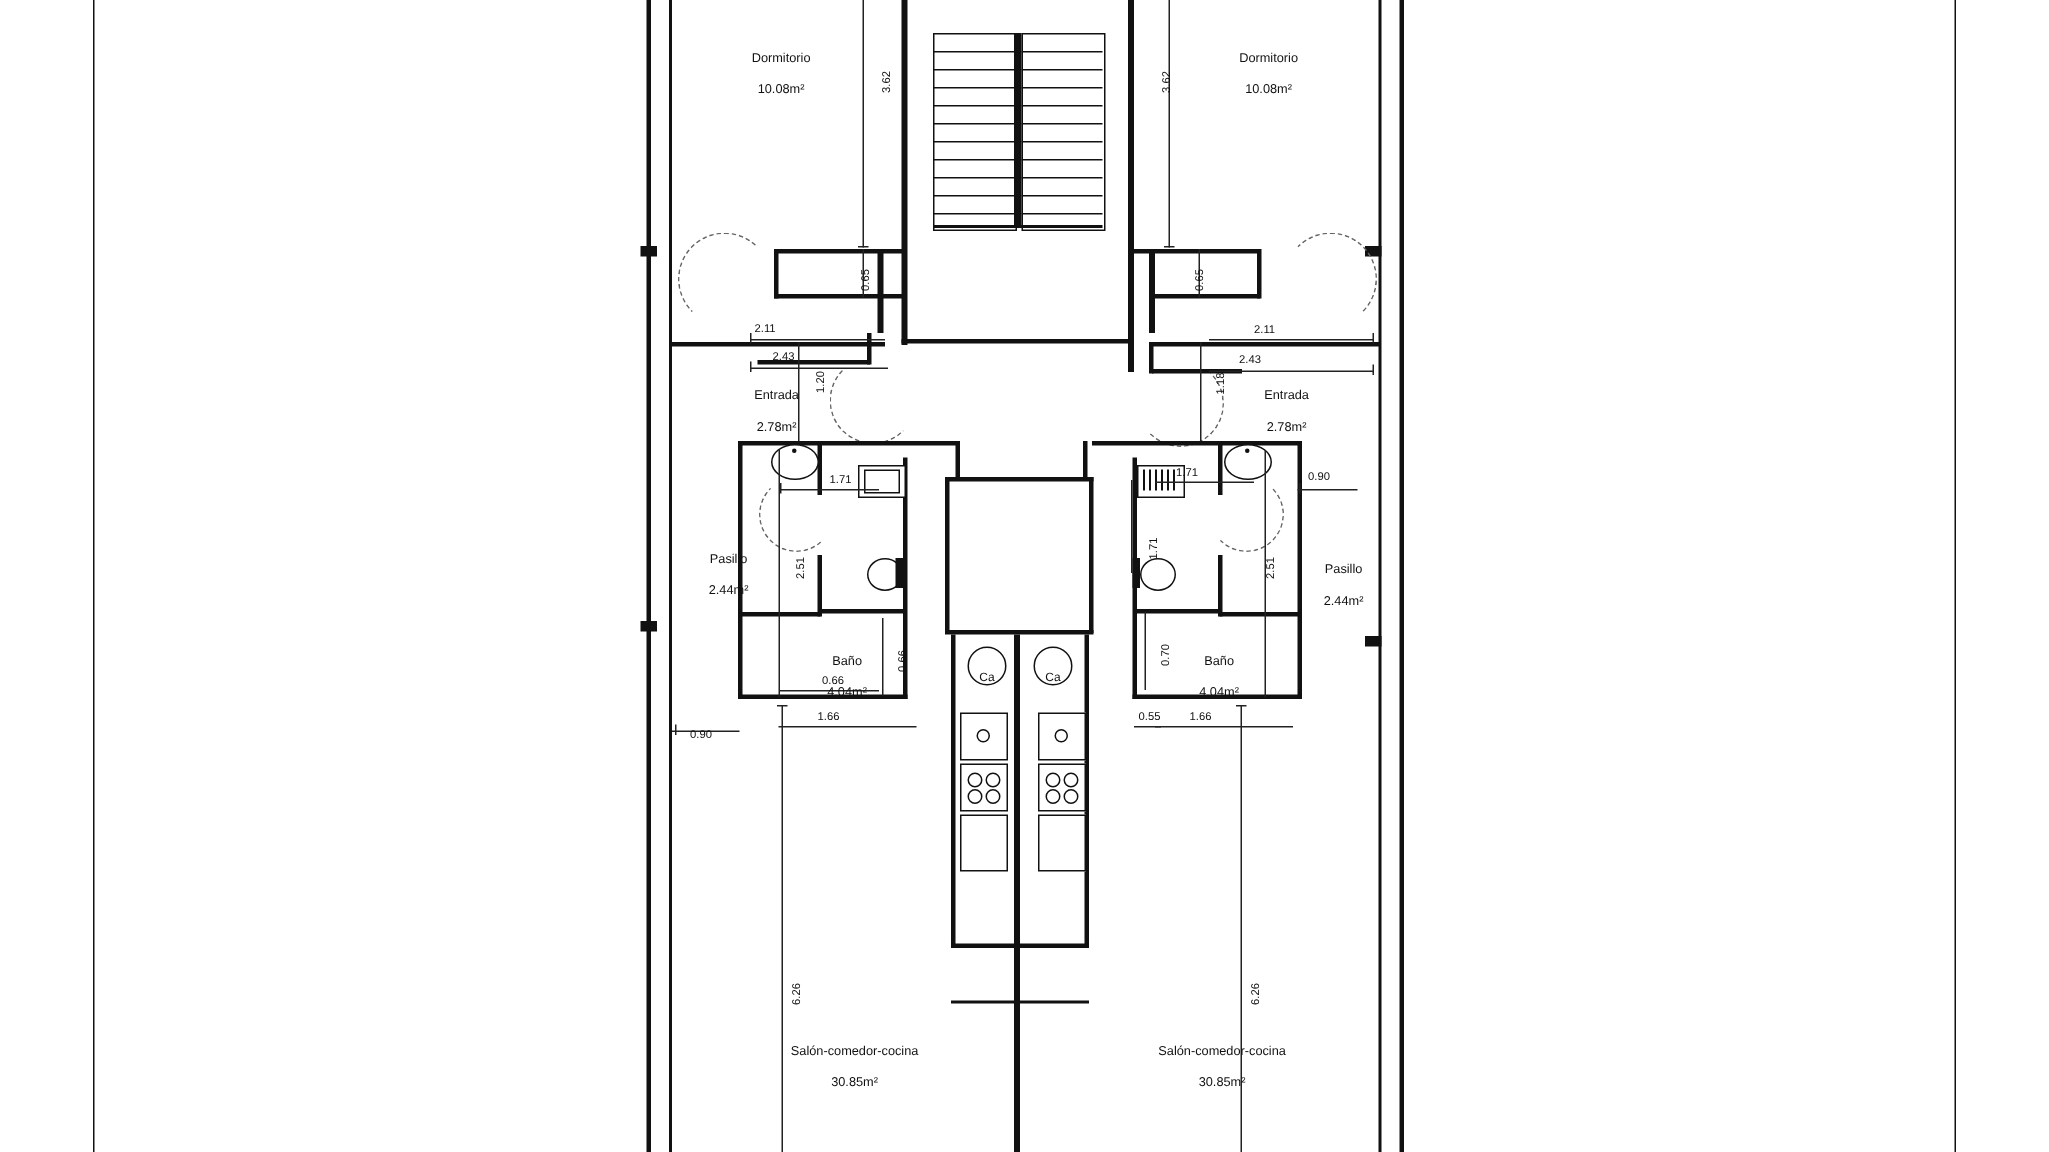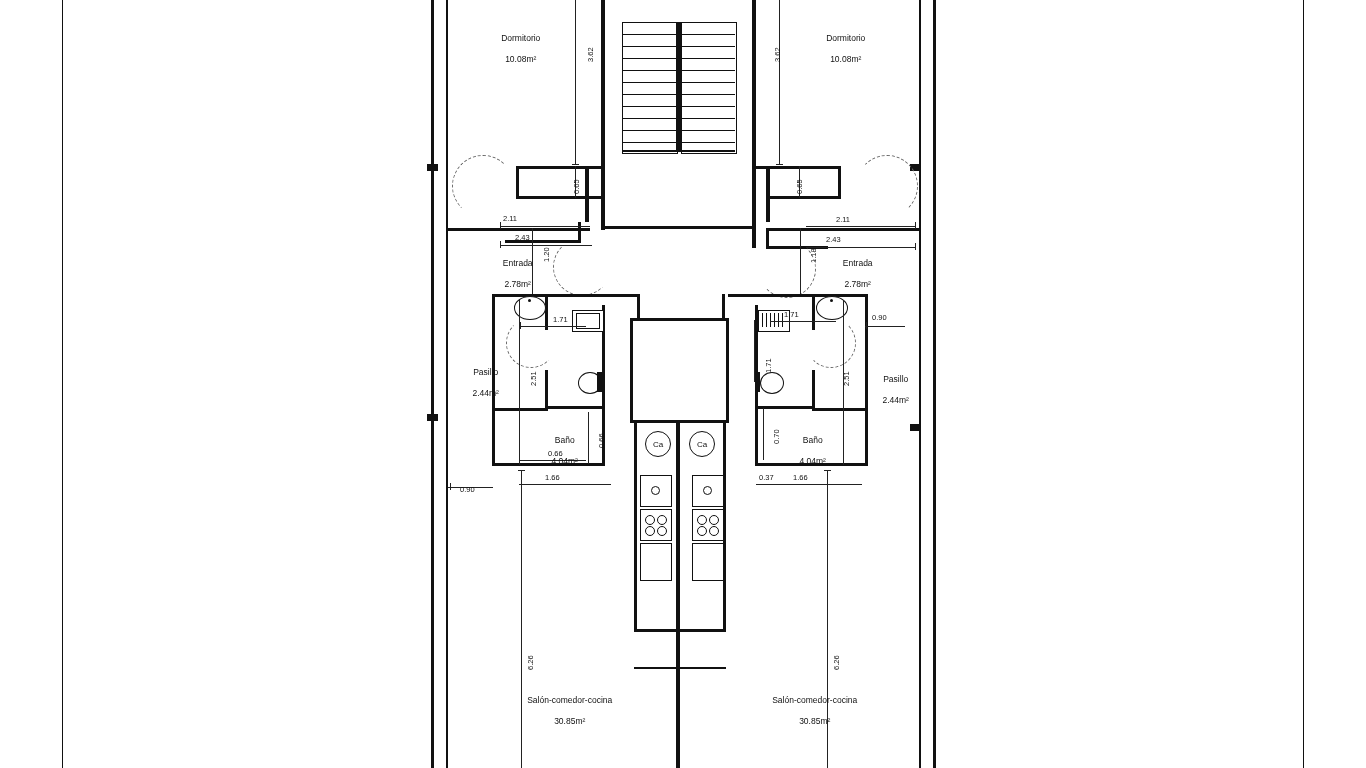--- a/index.html
+++ b/index.html
@@ -12,21 +12,21 @@
   .dim{position:absolute;color:#111;font-size:7.5px;white-space:nowrap;}
   .dimv{position:absolute;color:#111;font-size:7.5px;white-space:nowrap;transform-origin:left top;transform:rotate(-90deg);}
 
   .dimline{position:absolute;background:#222;height:1px;}
   .dimlinev{position:absolute;background:#222;width:1px;}
   .tick{position:absolute;background:#222;width:1px;height:7px;}
   .tickh{position:absolute;background:#222;height:1px;width:7px;}
 
   .arc{position:absolute;border:1px dashed #555;border-radius:50%;}
 
-  .circ{position:absolute;border:1px solid #111;border-radius:50%;display:flex;align-items:center;justify-content:center;font-size:8px;color:#111;background:#fff;}
+  .circ{position:absolute;border:1px solid #111;border-radius:50%;display:flex;align-items:flex-end;justify-content:center;font-size:8px;color:#111;background:#fff;}
 
   .box{position:absolute;border:1px solid #111;background:#fff;}
   .boxr{position:absolute;border:1px solid #111;border-radius:50%;background:#fff;}
 
   .hatch{position:absolute;background:repeating-linear-gradient(90deg,#111 0,#111 1px,#fff 1px,#fff 4px);}
 
   .stairline{position:absolute;background:#111;height:1px;}
   .stairbox{position:absolute;border:1px solid #111;background:#fff;}
 
   .knob{position:absolute;width:3px;height:3px;background:#111;border-radius:50%;}
@@ -265,21 +265,21 @@
   <div class="dim" style="left:503px;top:214px;">2.11</div>
   <div class="dim" style="left:515px;top:233px;">2.43</div>
   <div class="dim" style="left:836px;top:215px;">2.11</div>
   <div class="dim" style="left:826px;top:235px;">2.43</div>
   <div class="dim" style="left:553px;top:315px;">1.71</div>
   <div class="dim" style="left:784px;top:310px;">1.71</div>
   <div class="dim" style="left:872px;top:313px;">0.90</div>
   <div class="dim" style="left:548px;top:449px;">0.66</div>
   <div class="dim" style="left:545px;top:473px;">1.66</div>
   <div class="dim" style="left:793px;top:473px;">1.66</div>
-  <div class="dim" style="left:759px;top:473px;">0.37</div>
+  <div class="dim" style="left:759px;top:473px;">0.55</div>
   <div class="dim" style="left:460px;top:485px;">0.90</div>
 
   <div class="dimv" style="left:586px;top:62px;">3.62</div>
   <div class="dimv" style="left:773px;top:62px;">3.62</div>
   <div class="dimv" style="left:572px;top:194px;">0.65</div>
   <div class="dimv" style="left:795px;top:194px;">0.65</div>
   <div class="dimv" style="left:542px;top:262px;">1.20</div>
   <div class="dimv" style="left:809px;top:263px;">1.18</div>
   <div class="dimv" style="left:529px;top:386px;">2.51</div>
   <div class="dimv" style="left:842px;top:386px;">2.51</div>

